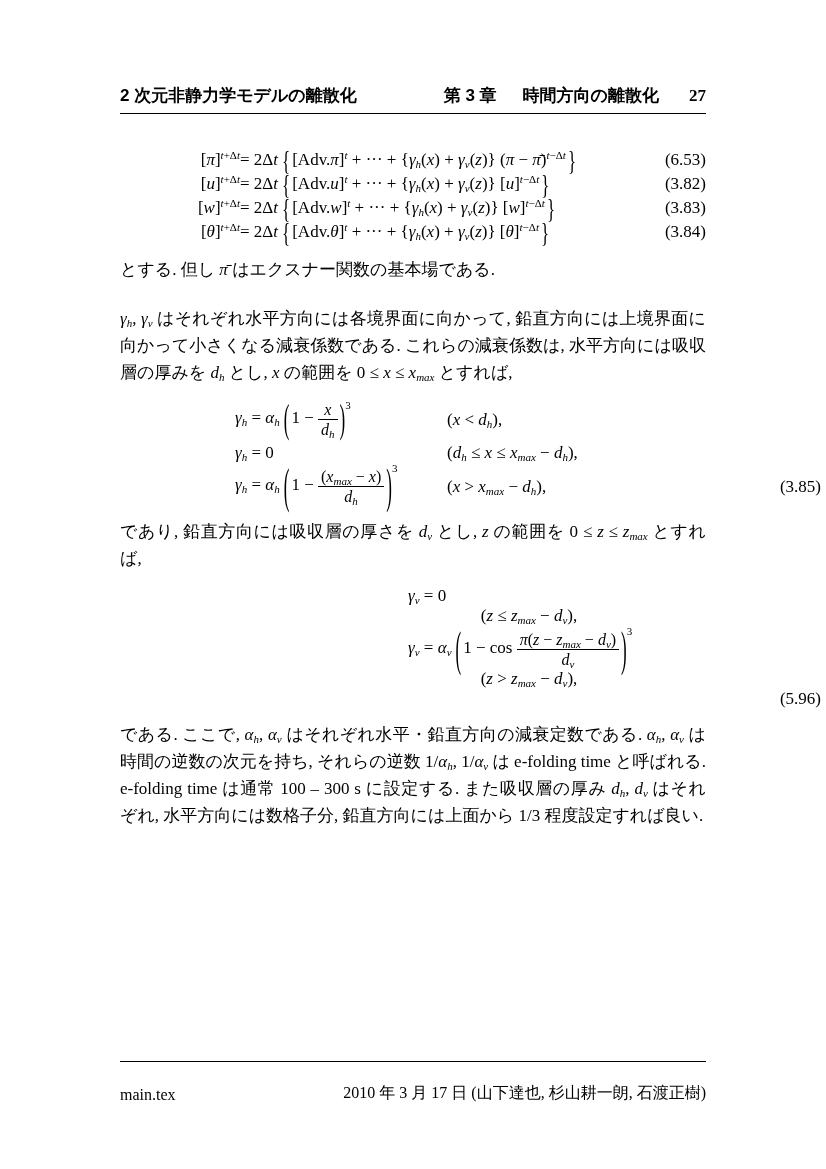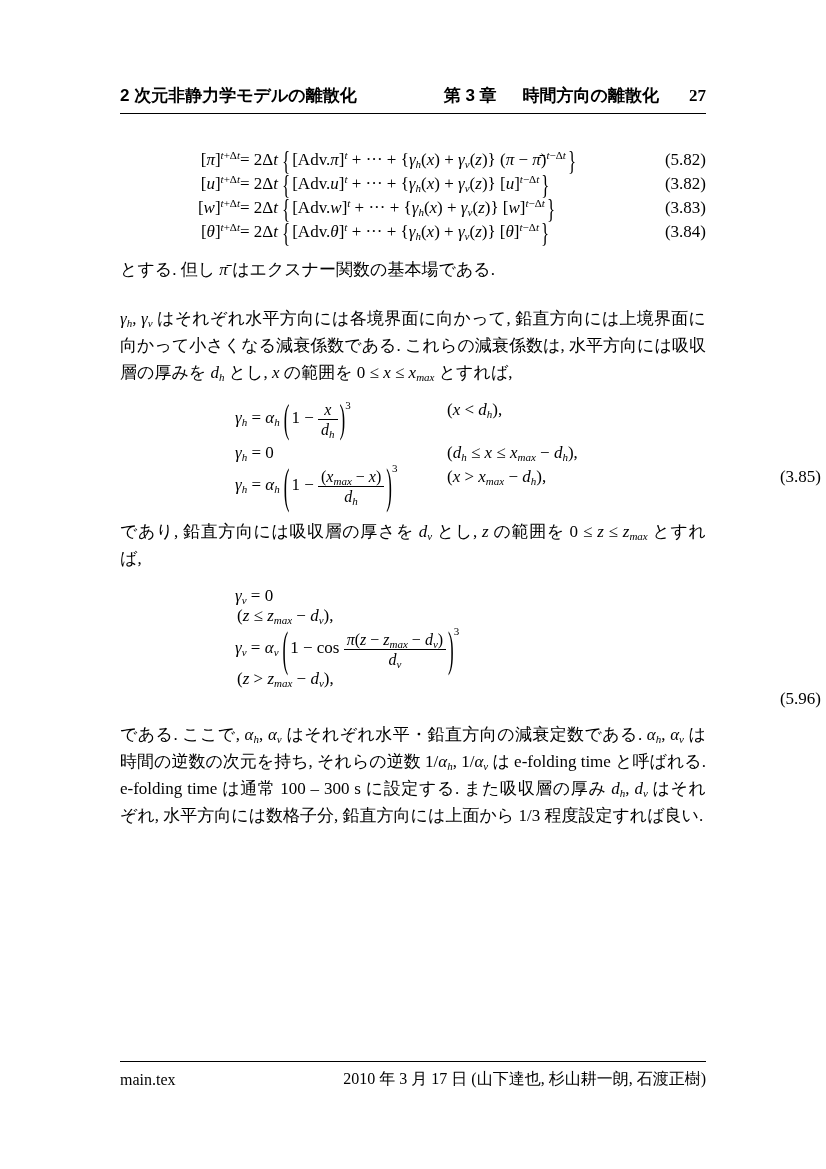--- a/index.html
+++ b/index.html
@@ -14,21 +14,21 @@
   .header .chapter{margin-right:26px;font-family:"Liberation Sans","DejaVu Sans",sans-serif;}
   .header .chtitle{margin-right:30px;font-family:Liberation Mono, monospace;}
   .header .pagenum{font-family:"Liberation Serif","DejaVu Serif",serif;}
   
   .content{position:absolute;left:120px;top:141px;width:586px;font-size:17px;}
   p.para{margin:0;line-height:27px;text-align:justify;}
   #p1{margin-bottom:4px;}
   #p3{margin-top:22px;}
   
   .eqgroup{width:100%;}
-  .eqrow{display:flex;width:100%;}
+  .eqrow{display:flex;align-items:center;width:100%;}
   .eqg1{margin:9px 0 14px 0;}
   .eqg1 .eqrow{margin:4px 0;}
   .eqg1 .lhs{display:inline-block;width:120px;text-align:right;white-space:nowrap;}
   .mexp{white-space:nowrap;}
   .eqnum{margin-left:auto;white-space:nowrap;}
   .e385{margin:14px 0 12px 0;}
   .e385 .eqrow{padding-left:115px;margin:4px 0;}
   .e385 .expr{min-width:192px;}
   .e385 .cond{margin-left:20px;}
   .e386{margin:14px 0 12px 0;}
@@ -41,22 +41,22 @@
   .msup{font-size:11px;vertical-align:0.55em;line-height:0;}
   .msub{font-size:11px;vertical-align:-0.25em;line-height:0;}
   .mbig{display:inline-block;vertical-align:middle;transform-origin:50% 50%;
         font-style:normal;line-height:1;}
   .mfrac{display:inline-block;vertical-align:middle;text-align:center;}
   .mnum,.mden{display:block;font-size:16px;line-height:19px;padding:0 3px;}
   .mden{border-top:1px solid #000;}
   .msp{display:inline-block;}
   
   .footer{position:absolute;left:120px;top:1061px;width:586px;
-          border-top:1px solid #000;padding-top:7px;
-          display:flex;align-items:center;font-size:16px;}
+          border-top:1px solid #000;padding-top:21px;
+          display:flex;align-items:flex-end;font-size:16px;}
   .footer .fspacer{flex:1 1 auto;}
 </style>
 </head>
 <body>
 
 <div class="page">
 
   <div class="header">
     <span class="left-title">2 次元非静力学モデルの離散化</span>
     <span class="hspacer"></span>
@@ -65,21 +65,21 @@
     <span class="pagenum">27</span>
   </div>
 
   <div class="content">
 
 
     <div class="eqgroup eqg1">
       <div class="eqrow">
         <span class="lhs mexp"><span class="mr">[</span><span class="mi">π</span><span class="mr">]</span><span class="msup"><span class="mi">t</span><span class="mr">+Δ</span><span class="mi">t</span></span></span>
           <span class="mexp"><span class="mr"> = 2Δ</span><span class="mi">t</span><span class="msp" style="width: 4px;"></span><span class="mbig" style="transform: scaleY(1.6);">{</span><span class="msp" style="width: 2px;"></span><span class="mr">[Adv.</span><span class="mi">π</span><span class="mr">]</span><span class="msup"><span class="mi">t</span></span><span class="mr"> + ··· + {</span><span class="mi">γ</span><span class="msub"><span class="mi">h</span></span><span class="mr">(</span><span class="mi">x</span><span class="mr">) + </span><span class="mi">γ</span><span class="msub"><span class="mi">v</span></span><span class="mr">(</span><span class="mi">z</span><span class="mr">)} (</span><span class="mi">π</span><span class="mr"> − </span><span class="mi">π̄</span><span class="mr">)</span><span class="msup"><span class="mi">t</span><span class="mr">−Δ</span><span class="mi">t</span></span><span class="msp" style="width: 2px;"></span><span class="mbig" style="transform: scaleY(1.6);">}</span></span>
-        <span class="eqnum">(5.82)</span>
+        <span class="eqnum">(6.53)</span>
       </div>
       <div class="eqrow">
         <span class="lhs mexp"><span class="mr">[</span><span class="mi">u</span><span class="mr">]</span><span class="msup"><span class="mi">t</span><span class="mr">+Δ</span><span class="mi">t</span></span></span>
           <span class="mexp"><span class="mr"> = 2Δ</span><span class="mi">t</span><span class="msp" style="width: 4px;"></span><span class="mbig" style="transform: scaleY(1.6);">{</span><span class="msp" style="width: 2px;"></span><span class="mr">[Adv.</span><span class="mi">u</span><span class="mr">]</span><span class="msup"><span class="mi">t</span></span><span class="mr"> + ··· + {</span><span class="mi">γ</span><span class="msub"><span class="mi">h</span></span><span class="mr">(</span><span class="mi">x</span><span class="mr">) + </span><span class="mi">γ</span><span class="msub"><span class="mi">v</span></span><span class="mr">(</span><span class="mi">z</span><span class="mr">)} [</span><span class="mi">u</span><span class="mr">]</span><span class="msup"><span class="mi">t</span><span class="mr">−Δ</span><span class="mi">t</span></span><span class="msp" style="width: 2px;"></span><span class="mbig" style="transform: scaleY(1.6);">}</span></span>
         <span class="eqnum">(3.82)</span>
       </div>
       <div class="eqrow">
         <span class="lhs mexp"><span class="mr">[</span><span class="mi">w</span><span class="mr">]</span><span class="msup"><span class="mi">t</span><span class="mr">+Δ</span><span class="mi">t</span></span></span>
           <span class="mexp"><span class="mr"> = 2Δ</span><span class="mi">t</span><span class="msp" style="width: 4px;"></span><span class="mbig" style="transform: scaleY(1.6);">{</span><span class="msp" style="width: 2px;"></span><span class="mr">[Adv.</span><span class="mi">w</span><span class="mr">]</span><span class="msup"><span class="mi">t</span></span><span class="mr"> + ··· + {</span><span class="mi">γ</span><span class="msub"><span class="mi">h</span></span><span class="mr">(</span><span class="mi">x</span><span class="mr">) + </span><span class="mi">γ</span><span class="msub"><span class="mi">v</span></span><span class="mr">(</span><span class="mi">z</span><span class="mr">)} [</span><span class="mi">w</span><span class="mr">]</span><span class="msup"><span class="mi">t</span><span class="mr">−Δ</span><span class="mi">t</span></span><span class="msp" style="width: 2px;"></span><span class="mbig" style="transform: scaleY(1.6);">}</span></span>
         <span class="eqnum">(3.83)</span>

